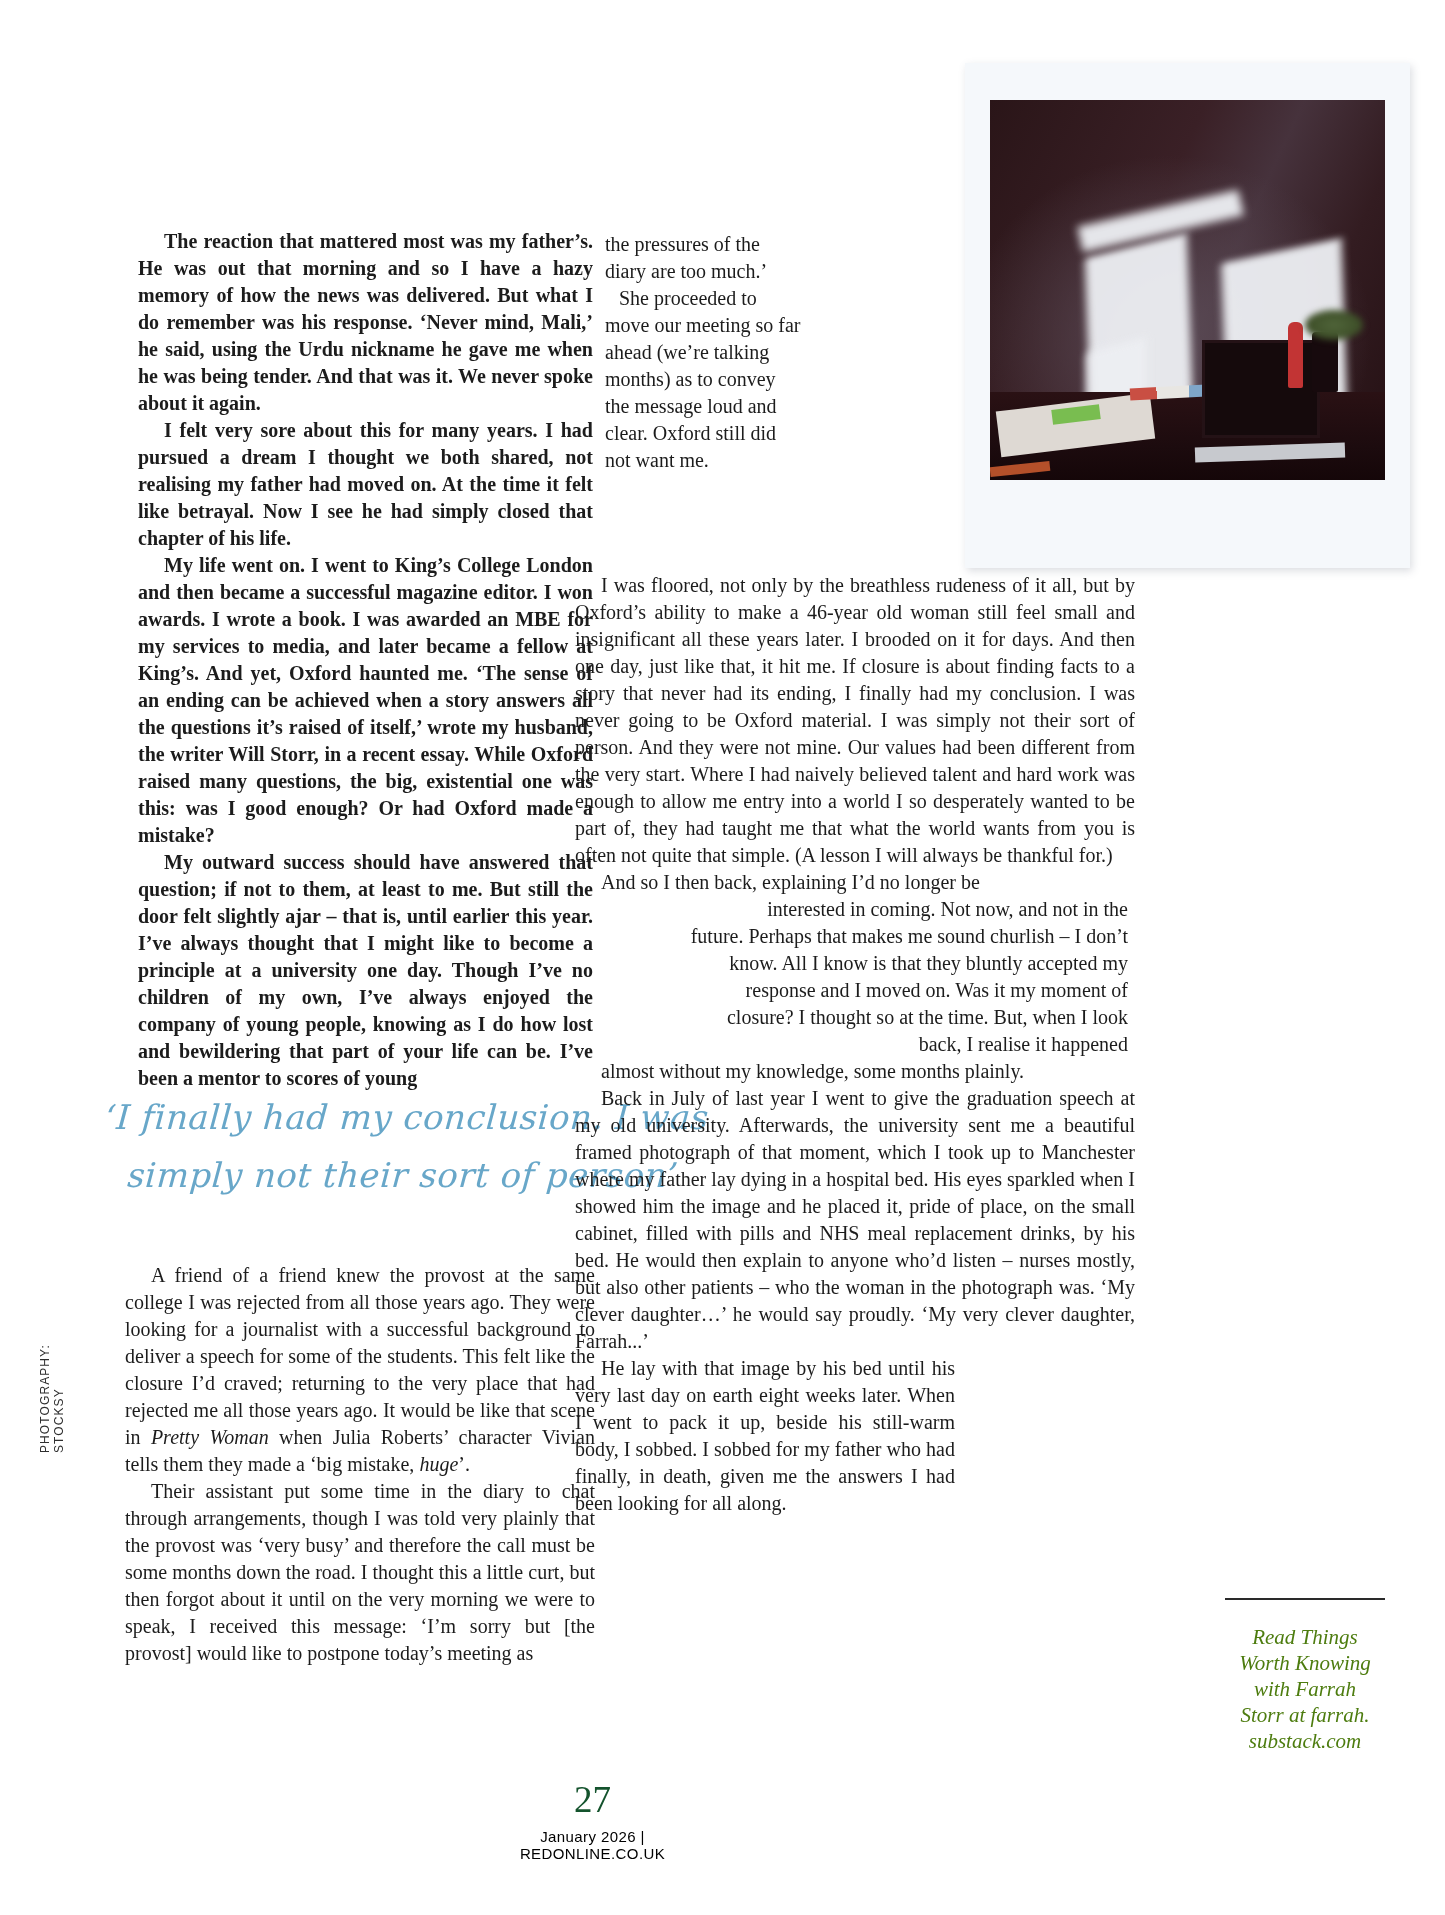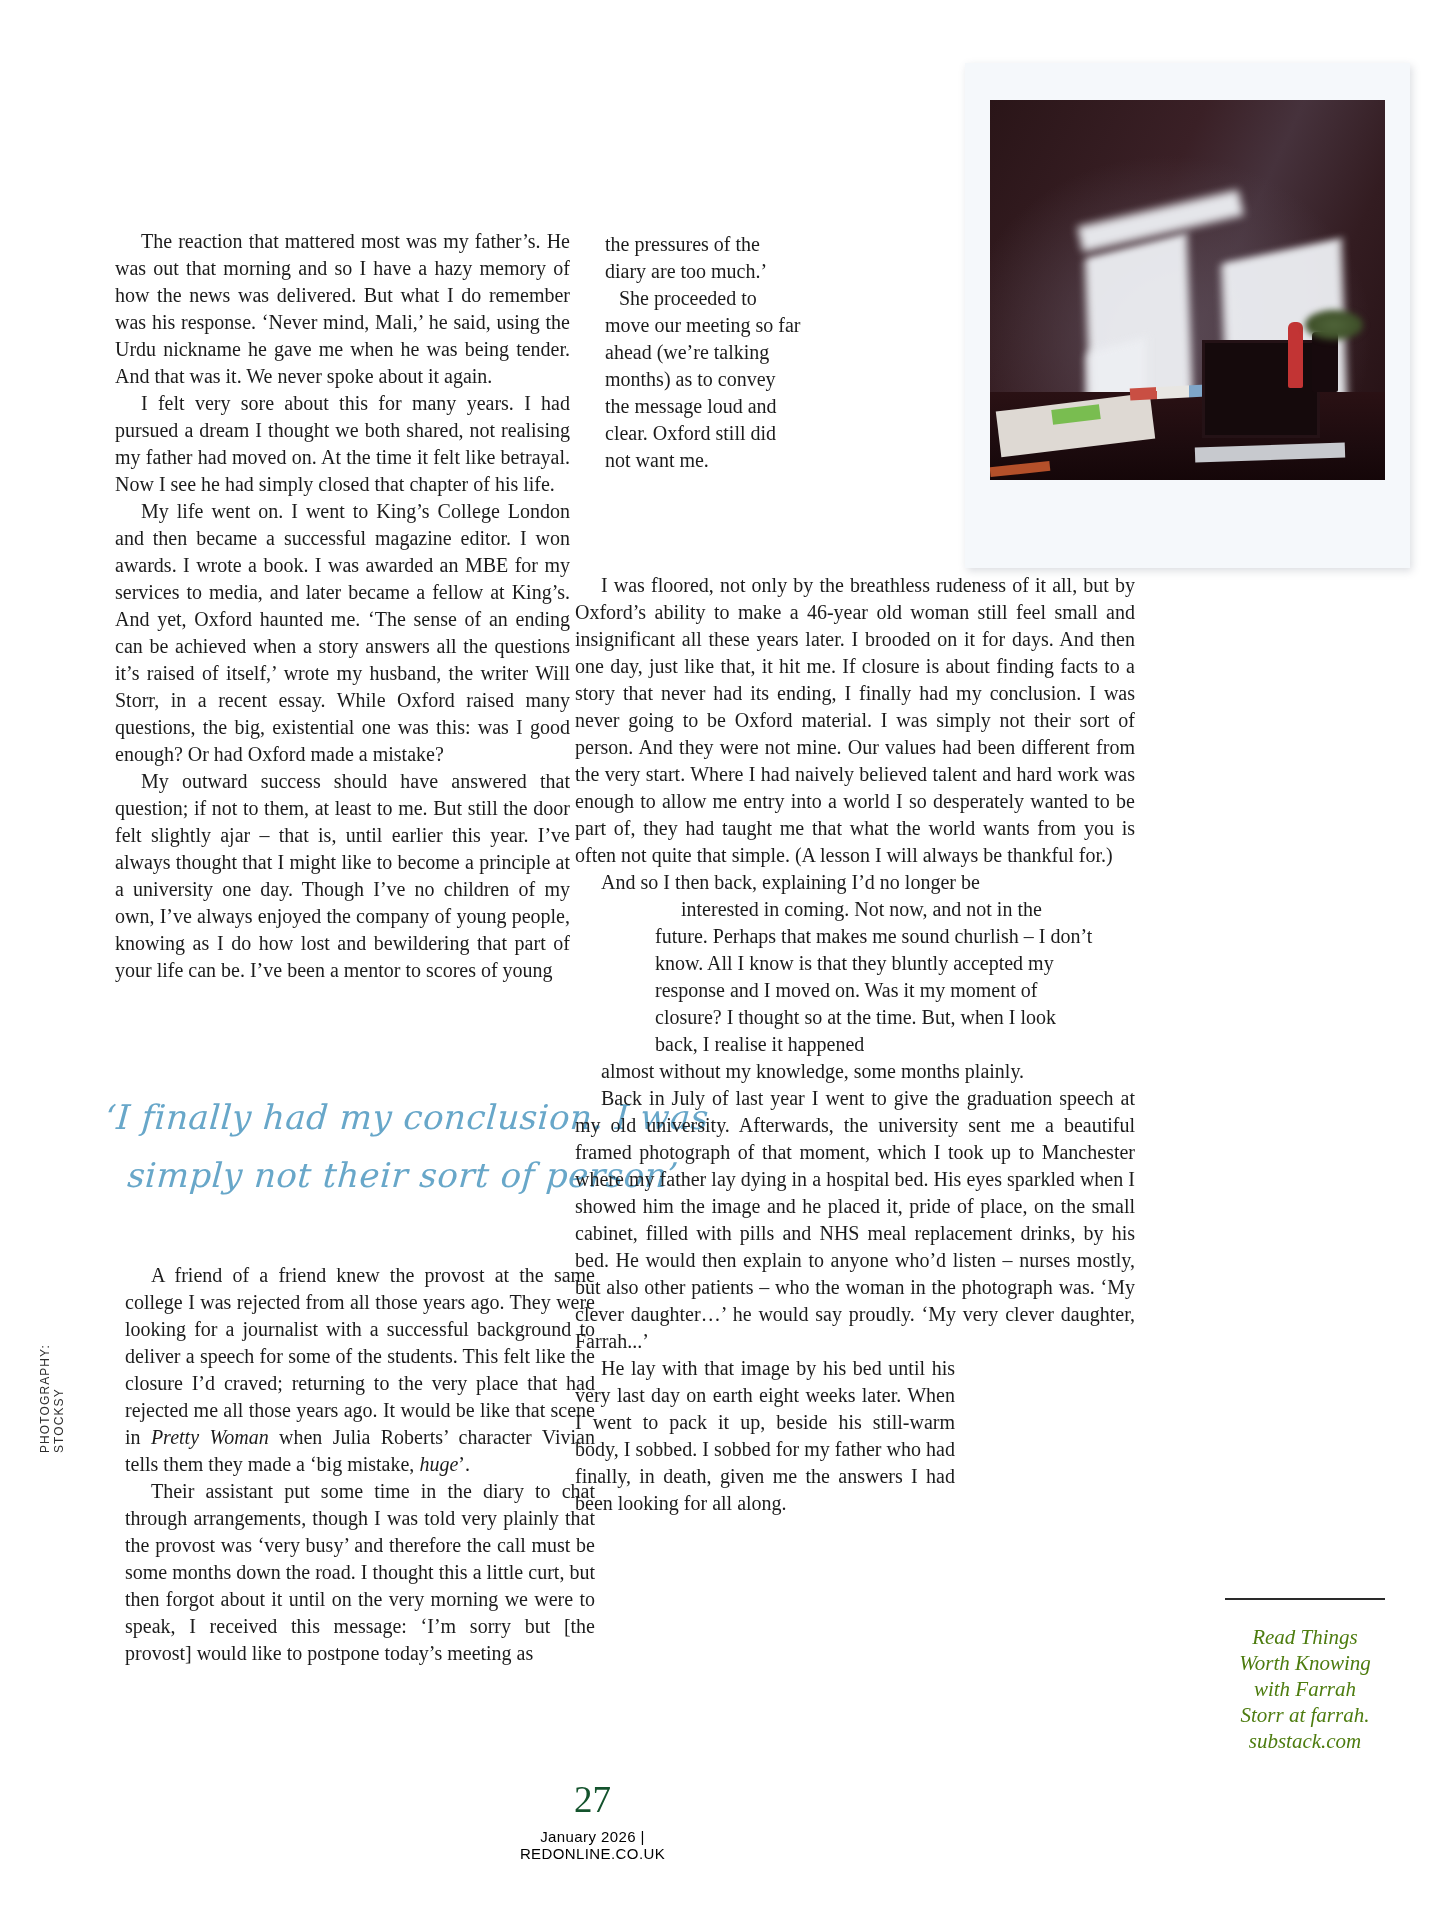--- a/index.html
+++ b/index.html
@@ -6,25 +6,25 @@
   .page{
     position:relative;width:1445px;height:1915px;background:#ffffff;
     margin:0 auto;overflow:hidden;
     font-family:"Liberation Serif",serif;color:#1c1c1c;
   }
   
   .col{position:absolute;font-size:20px;line-height:27px;text-align:justify;}
   .col p{margin:0;}
   .ind{text-indent:26px;}
   .ind-sm{text-indent:14px;}
-  .left-a{left:115px;top:228px;width:455px;}
+  .left-a{left:138px;top:228px;width:455px;font-weight:bold;}
   .left-b{left:125px;top:1262px;width:470px;}
   .right-narrow{left:605px;top:231px;width:196px;text-align:left;}
   .right-full{left:575px;top:572px;width:560px;}
-  .wrap-indent{margin-left:80px;width:440px;text-align:left;}
+  .wrap-indent{margin-left:113px;width:440px;text-align:right;}
   .seg{display:block;}
   .last-para{width:380px;}
   .it{font-style:italic;}
   
   .pull-quote{
     position:absolute;left:95px;top:1088px;width:620px;
     text-align:center;font-style:italic;
     font-family:"DejaVu Serif",serif;
     font-size:34px;line-height:58px;color:#68a7c9;
     transform:skewX(-4deg);

